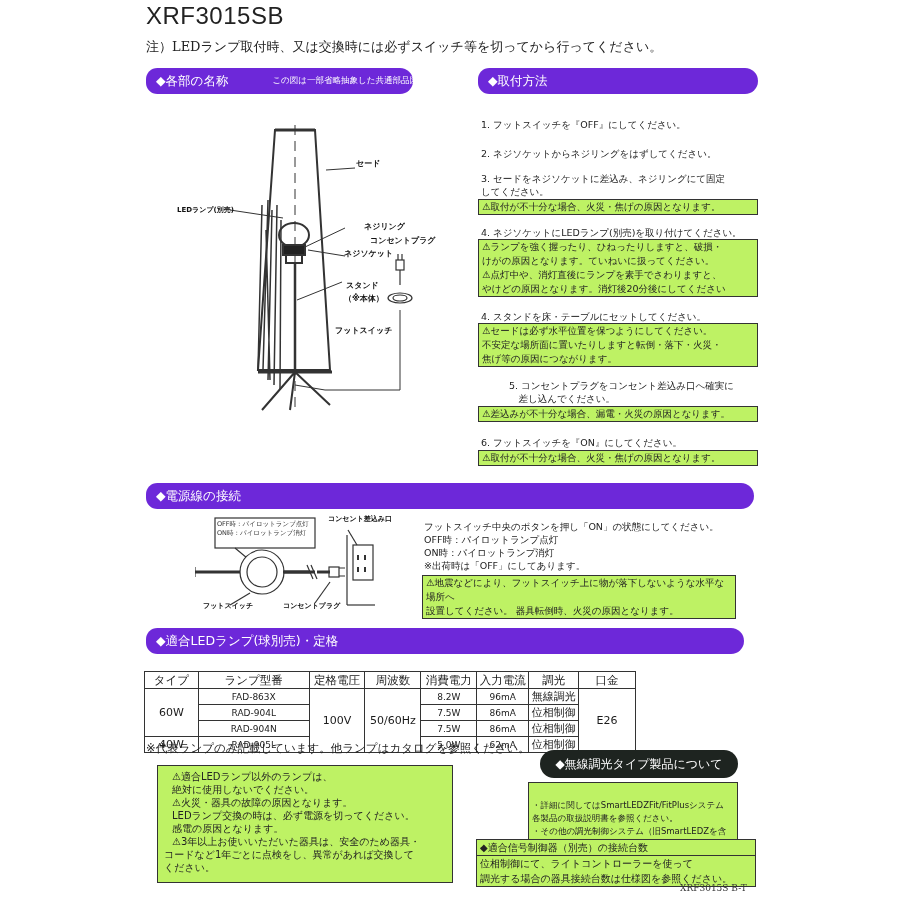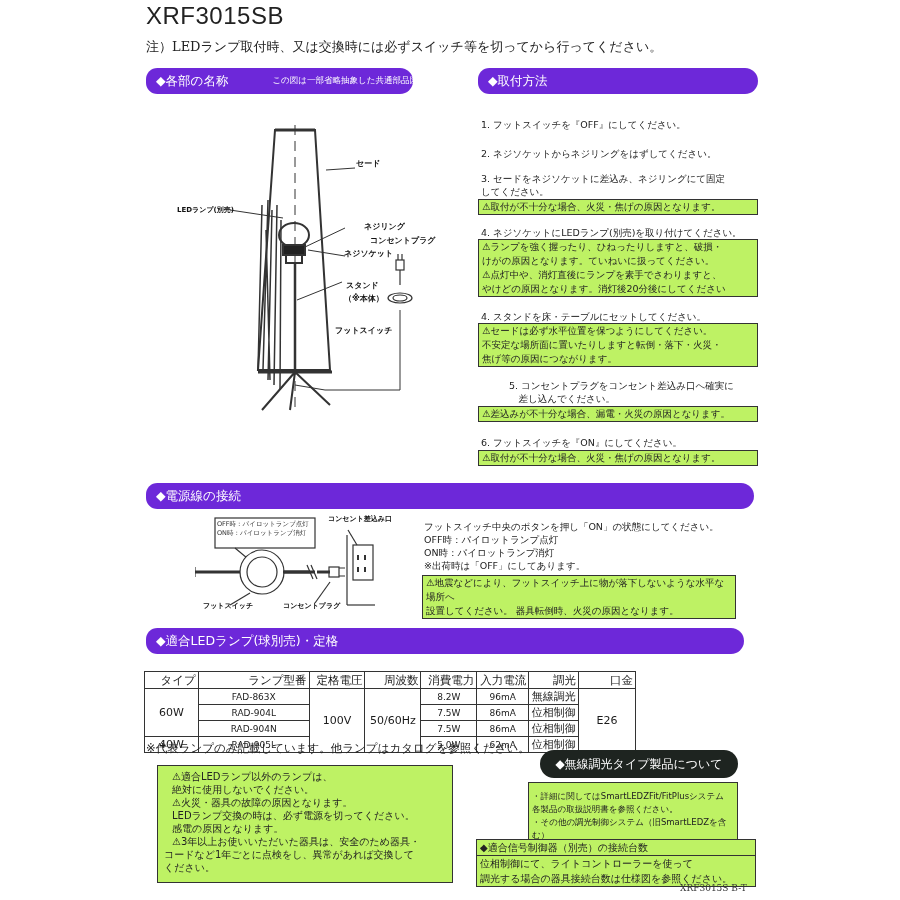--- a/index.html
+++ b/index.html
@@ -9,21 +9,21 @@
   .title { left:146px; top:2px; font-family:"Liberation Sans",sans-serif; font-size:24px; color:#222; letter-spacing:0.5px; }
   .note { left:146px; top:38px; font-family:"DejaVu Serif","Liberation Serif",serif; font-size:13px; color:#222; }
   .bar { background:#6d28d9; color:#fff; border-radius:0 16px 16px 0; height:26px; display:flex; align-items:center; font-size:12.5px; padding-left:10px; white-space:nowrap; }
   .bar.left-round { border-radius:14px 16px 16px 14px; }
   .bar .sub { font-size:8.5px; margin-left:44px; }
   .pill { background:#1e2420; color:#fff; border-radius:16px; height:28px; display:flex; align-items:center; justify-content:center; font-size:12px; }
   .step { font-size:9.5px; line-height:13px; color:#222; }
   .warnbox { border:1px solid #333; font-size:9.5px; line-height:14px; padding:0 3px; color:#222; background:#bef264; }
   .lbl { font-size:8px; color:#111; white-space:nowrap; font-weight:bold; }
   table.spec { border-collapse:collapse; font-size:9px; }
-  table.spec th { font-size:11.5px; font-weight:normal; border:1px solid #333; padding:0 2px; height:17px; text-align:right; }
+  table.spec th { font-size:11.5px; font-weight:normal; border:1px solid #333; padding:0 2px; height:17px; text-align:center; }
   table.spec td { border:1px solid #333; text-align:center; height:14px; padding:0 2px; font-size:9px; }
   table.spec td.big { font-size:11px; }
   table.spec td.kanji { font-size:11px; }
   .foot { font-family:"DejaVu Serif","Liberation Serif",serif; font-size:9px; color:#333; }
 </style>
 </head>
 <body>
 
 <div class="abs title">XRF3015SB</div>
 <div class="abs note">注）LEDランプ取付時、又は交換時には必ずスイッチ等を切ってから行ってください。</div>
@@ -231,21 +231,21 @@
   <div>LEDランプ交換の時は、必ず電源を切ってください。</div>
   <div>感電の原因となります。</div>
   <div>⚠3年以上お使いいただいた器具は、安全のため器具・</div>
   <div style="margin-left:-8px">コードなど1年ごとに点検をし、異常があれば交換して</div>
   <div style="margin-left:-8px">ください。</div>
 </div>
 
 <div class="abs pill" style="left:540px;top:750px;width:198px;text-align:right;">
   <span>◆無線調光タイプ製品について</span>
 </div>
-<div class="abs warnbox" style="left:528px;top:782px;width:210px;font-size:8.5px;line-height:13px;padding:7px 3px;">
+<div class="abs warnbox" style="left:528px;top:782px;width:210px;font-size:8.5px;line-height:13px;padding:16px 3px;">
   <div>・詳細に関してはSmartLEDZFit/FitPlusシステム</div>
   <div>各製品の取扱説明書を参照ください。</div>
   <div>・その他の調光制御システム（旧SmartLEDZを含む）</div>
   <div>でご使用できません。</div>
 </div>
 <div class="abs warnbox" style="left:476px;top:839px;width:280px;font-size:10px;line-height:15px;">
   <div style="border-bottom:1px solid #333;margin:0 -3px;padding:0 3px;">◆適合信号制御器（別売）の接続台数</div>
   <div>位相制御にて、ライトコントローラーを使って</div>
   <div>調光する場合の器具接続台数は仕様図を参照ください。</div>
 </div>

